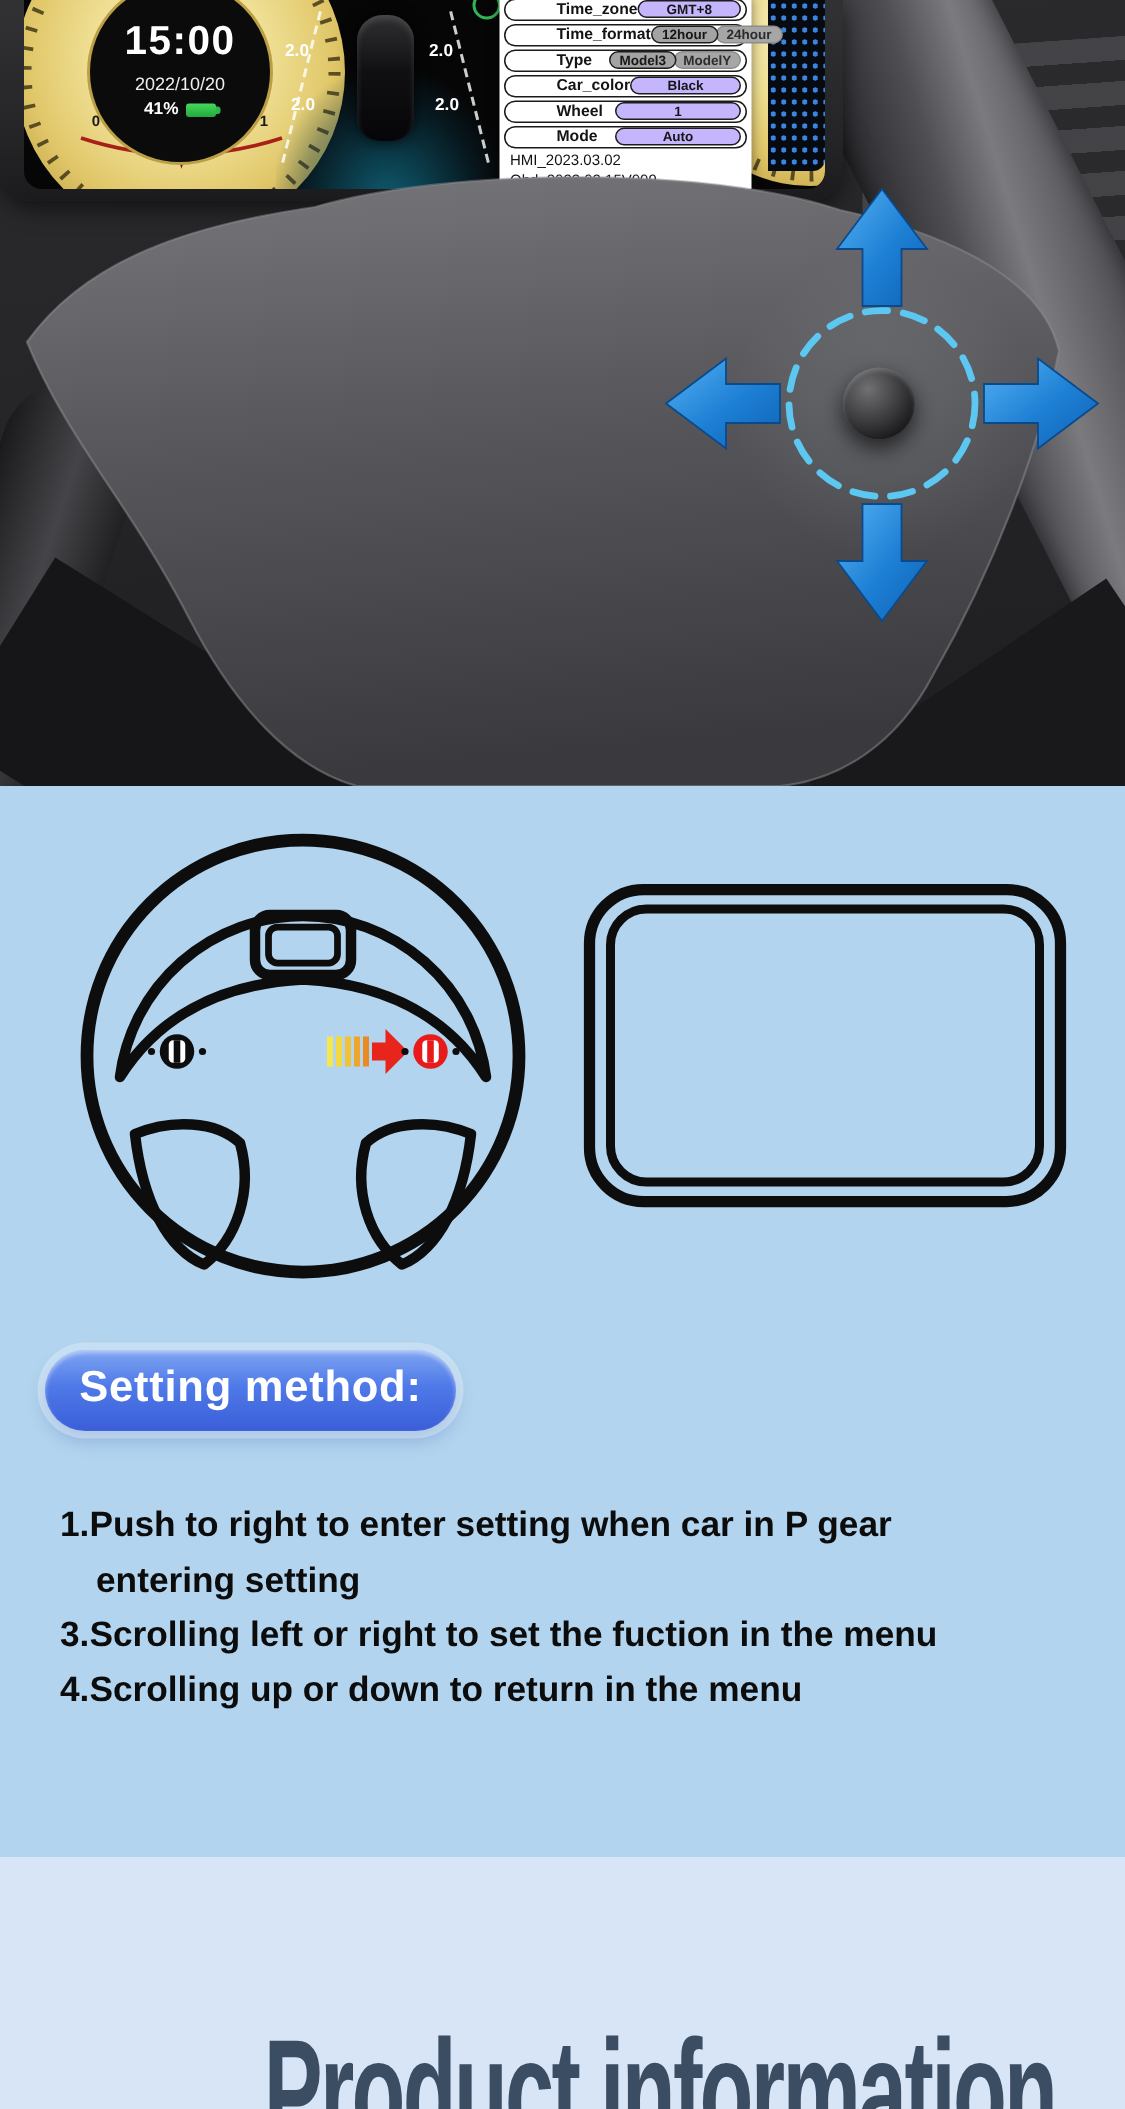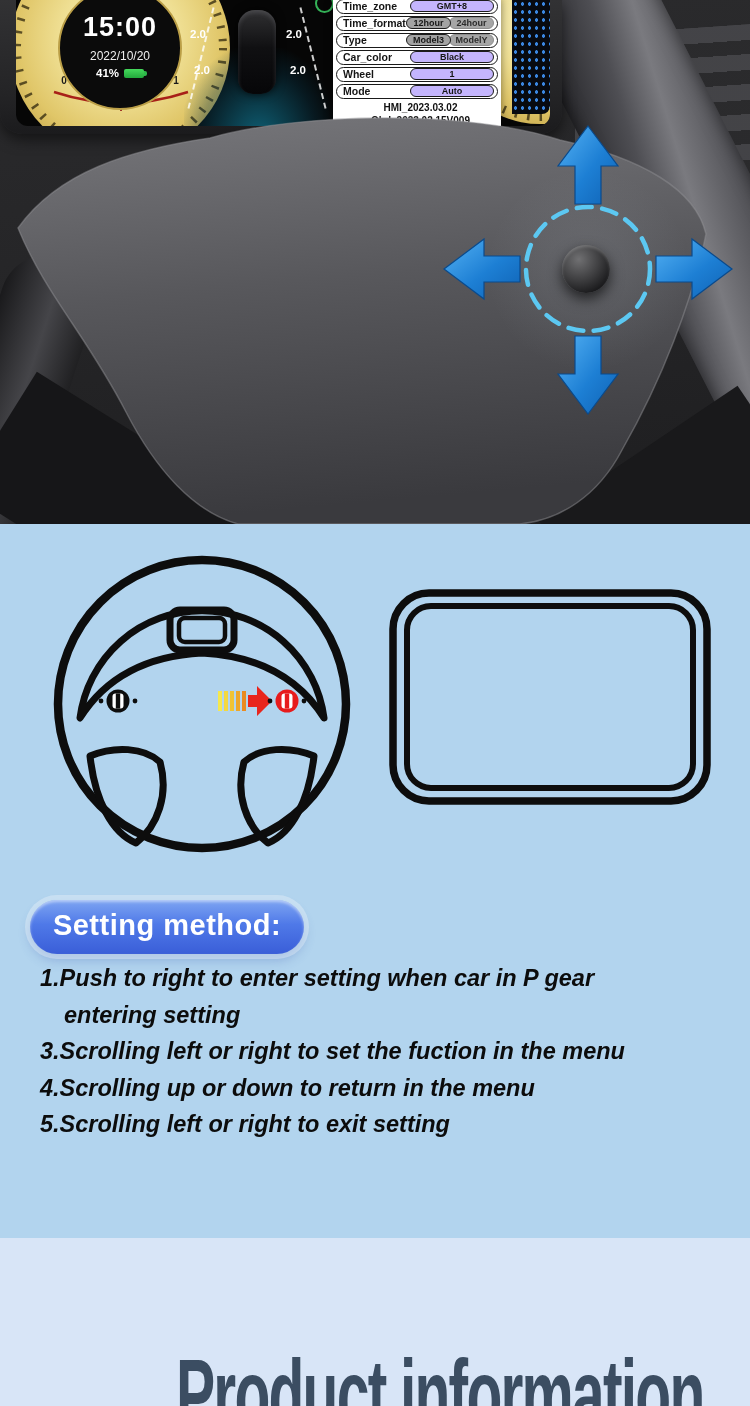--- a/index.html
+++ b/index.html
@@ -53,50 +53,50 @@
           background-color:#070a10;
           background-image:radial-gradient(circle,#3a86e0 1.6px,transparent 1.9px);
           background-size:7px 8px;border-radius:0 0 8px 0;}
 
   
   .menu{position:absolute;left:317px;top:-5px;width:168px;background:#fff;border-radius:5px;
         padding:2px 0 3px 0;box-shadow:0 2px 8px rgba(0,0,0,.45);}
   .menu-row{display:flex;align-items:center;justify-content:space-between;height:15.5px;
         margin:1.5px 3px 0 3px;border:1.4px solid #1a1a1a;border-radius:8px;background:#fff;
         padding:0 3px 0 6px;box-sizing:border-box;}
-  .menu-label{font-size:10.5px;font-weight:bold;color:#141414;white-space:nowrap;}
+  .menu-label{font-size:10.5px;font-weight:bold;color:#141414;white-space:nowrap;margin-left:28px;}
   .pill{display:flex;align-items:center;justify-content:center;height:12px;border-radius:7px;
         font-size:9px;font-weight:bold;color:#161616;box-sizing:border-box;white-space:nowrap;}
   .pill.single{width:84px;border:1.3px solid #1c1c1c;background:#c4b5fd;}
   .pill.opt-a{width:45px;border:1.3px solid #1c1c1c;background:#a3a3a3;z-index:2;}
   .pill.opt-b{width:45px;background:#a6a6a6;border:1.3px solid #8d8d8d;color:#2c2c2c;margin-left:-2px;}
   .pill-group{display:flex;align-items:center;}
   .menu-footer{padding:3px 0 0 7px;}
-  .menu-footer div{font-size:10px;font-weight:bold;color:#111;line-height:12.5px;text-align:center;}
+  .menu-footer div{font-size:10px;font-weight:normal;color:#111;line-height:12.5px;}
 
   
   .pad-svg{position:absolute;left:0;top:0;}
   .knob-glow{position:absolute;left:478px;top:160px;width:220px;height:220px;border-radius:50%;
         background:radial-gradient(circle,rgba(190,200,210,.14),transparent 65%);}
   .knob{position:absolute;left:562px;top:245px;width:48px;height:48px;border-radius:50%;
         background:radial-gradient(circle at 35% 30%,#707072,#3b3b3d 48%,#141416 82%);
         box-shadow:0 6px 14px rgba(0,0,0,.65),inset 0 2px 3px rgba(255,255,255,.22);}
   .ctrl-svg{position:absolute;left:0;top:0;}
 
   
   .diagram{position:absolute;left:0;top:524px;width:750px;height:714px;background:#b2d4ee;}
   .wheel-draw{position:absolute;left:42px;top:28px;}
   .display-draw{position:absolute;left:388px;top:64px;}
   .badge{position:absolute;left:30px;top:376px;width:274px;height:54px;border-radius:28px;
         background:linear-gradient(180deg,#7ea5f2 0%,#4f79e8 45%,#3a5ed8 100%);
         box-shadow:0 0 0 5px rgba(255,255,255,.30),0 6px 12px rgba(55,85,175,.30),
                    inset 0 2px 3px rgba(255,255,255,.45);
         display:flex;align-items:center;justify-content:center;}
   .badge span{color:#fff;font-size:29px;font-weight:bold;letter-spacing:.5px;padding-bottom:3px;}
-  .steps{position:absolute;left:40px;top:436px;width:680px;font-style:italic;}
+  .steps{position:absolute;left:40px;top:474px;width:680px;}
   .step-line{font-size:23.5px;font-weight:bold;color:#0c0c0c;line-height:36.6px;white-space:nowrap;}
   .step-line.indent{padding-left:24px;}
 
   
   .footer{position:absolute;left:0;top:1238px;width:750px;height:168px;background:#d8e5f7;}
   .watermark{position:absolute;left:20px;top:120px;font-size:25px;font-weight:bold;
         letter-spacing:2px;color:#eed3d9;}
   .title-row{position:absolute;left:0;right:0;top:100px;text-align:center;}
   .title-row span{display:inline-block;font-size:98px;font-weight:800;color:#3b4d62;
         transform:scaleX(0.60);transform-origin:50% 0;letter-spacing:-3px;white-space:nowrap;}
@@ -279,21 +279,20 @@
 
     <div class="badge">
       <span>Setting method:</span>
     </div>
 
     <div class="steps">
       <div class="step-line">1.Push to right to enter setting when car in P gear</div>
       <div class="step-line indent">entering setting</div>
       <div class="step-line">3.Scrolling left or right to set the fuction in the menu</div>
       <div class="step-line">4.Scrolling up or down to return in the menu</div>
-      <div class="step-line">5.Scrolling left or right to exit setting</div>
     </div>
   </div>
 
   <div class="footer">
     <div class="title-row">
       <span>Product information</span>
     </div>
   </div>
 
 </div>

